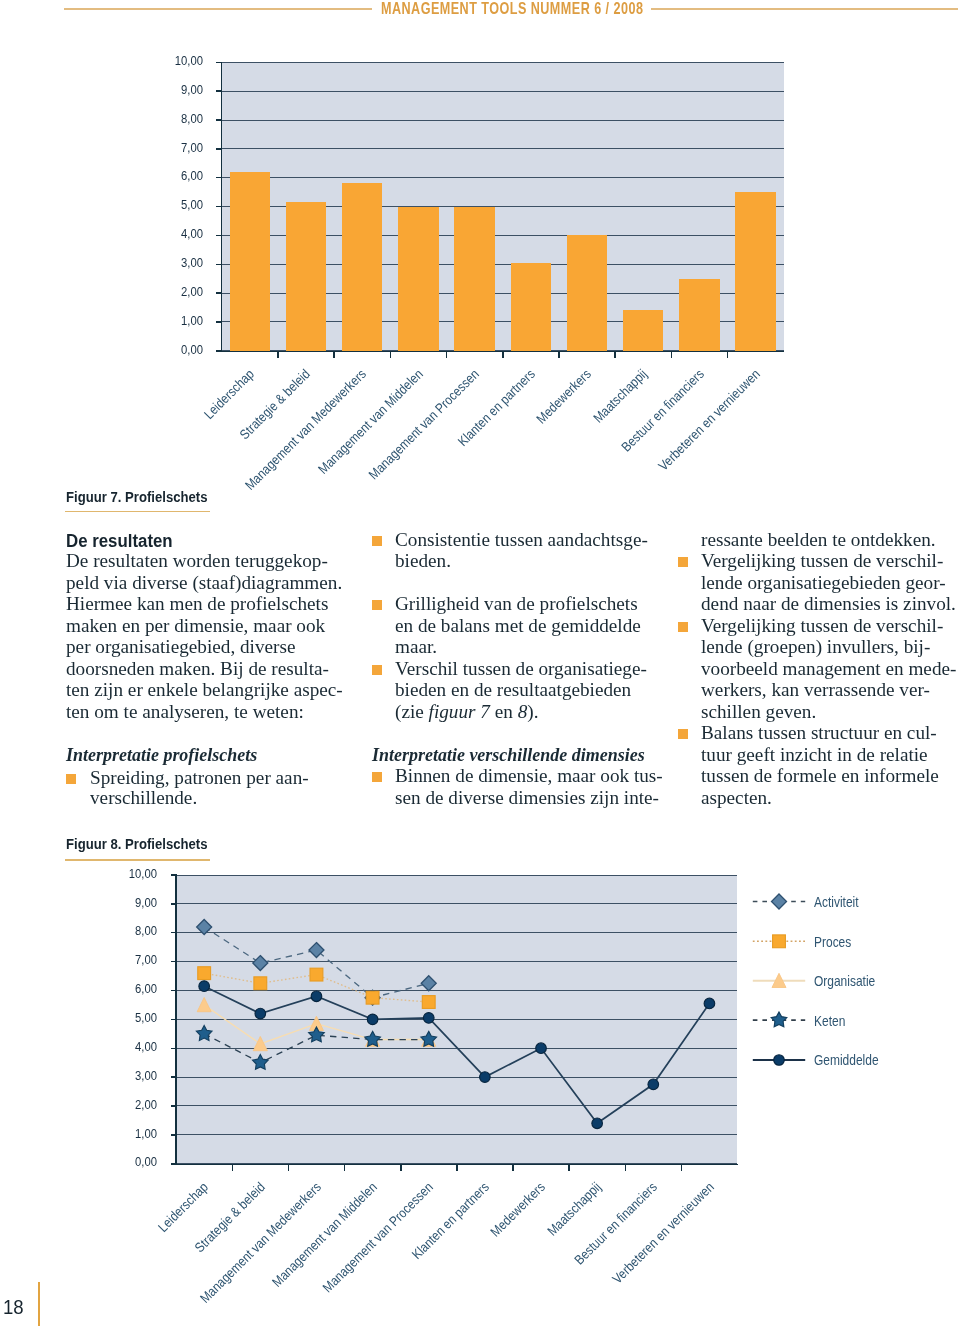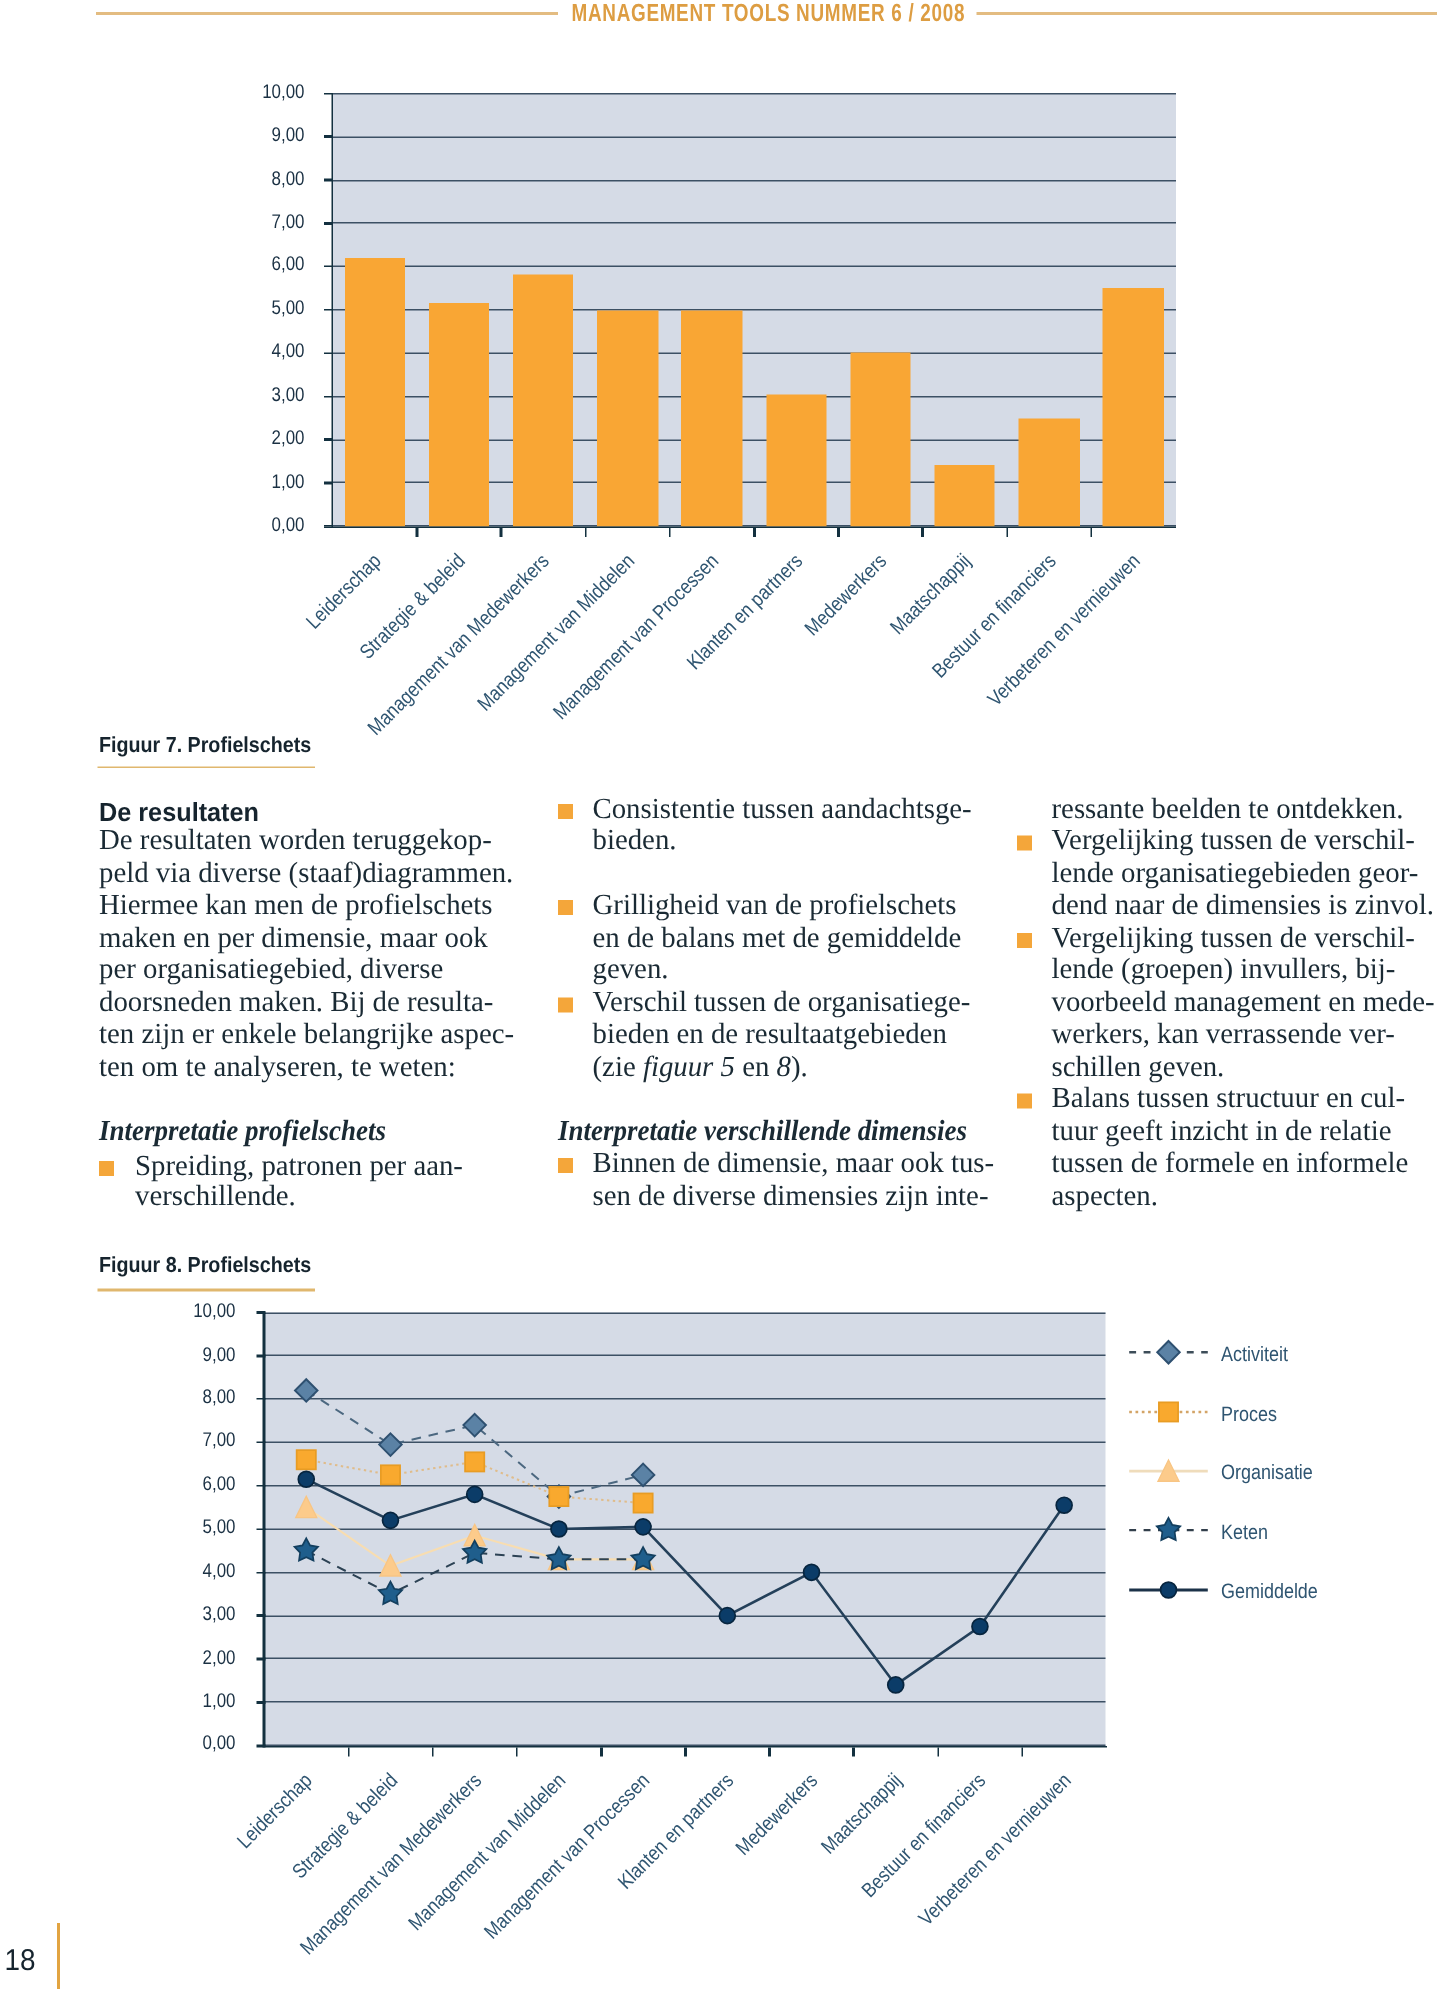--- a/index.html
+++ b/index.html
@@ -151,25 +151,25 @@
 <div class="tl" style="left:90px;top:768.30px;">Spreiding, patronen per aan-</div>
 <div class="tl" style="left:90px;top:788.40px;">verschillende.</div>
 </div>
 <div class="col c2">
 <div class="sq" style="left:372.0px;top:535.60px;"></div>
 <div class="tl" style="left:395.0px;top:529.60px;">Consistentie tussen aandachtsge-</div>
 <div class="tl" style="left:395.0px;top:551.10px;">bieden.</div>
 <div class="sq" style="left:372.0px;top:600.10px;"></div>
 <div class="tl" style="left:395.0px;top:594.10px;">Grilligheid van de profielschets</div>
 <div class="tl" style="left:395.0px;top:615.60px;">en de balans met de gemiddelde</div>
-<div class="tl" style="left:395.0px;top:637.10px;">geven.</div>
+<div class="tl" style="left:395.0px;top:637.10px;">maar.</div>
 <div class="sq" style="left:372.0px;top:664.60px;"></div>
 <div class="tl" style="left:395.0px;top:658.60px;">Verschil tussen de organisatiege-</div>
 <div class="tl" style="left:395.0px;top:680.10px;">bieden en de resultaatgebieden</div>
-<div class="tl" style="left:395.0px;top:701.60px;">(zie <i>figuur 5</i> en <i>8</i>).</div>
+<div class="tl" style="left:395.0px;top:701.60px;">(zie <i>figuur 7</i> en <i>8</i>).</div>
 <div class="tl sh" style="left:372.0px;top:744.60px;">Interpretatie verschillende dimensies</div>
 <div class="sq" style="left:372.0px;top:772.10px;"></div>
 <div class="tl" style="left:395.0px;top:766.10px;">Binnen de dimensie, maar ook tus-</div>
 <div class="tl" style="left:395.0px;top:787.60px;">sen de diverse dimensies zijn inte-</div>
 </div>
 <div class="col c3">
 <div class="tl" style="left:700.5px;top:529.60px;">ressante beelden te ontdekken.</div>
 <div class="sq" style="left:678.0px;top:557.10px;"></div>
 <div class="tl" style="left:700.5px;top:551.10px;">Vergelijking tussen de verschil-</div>
 <div class="tl" style="left:700.5px;top:572.60px;">lende organisatiegebieden geor-</div>

